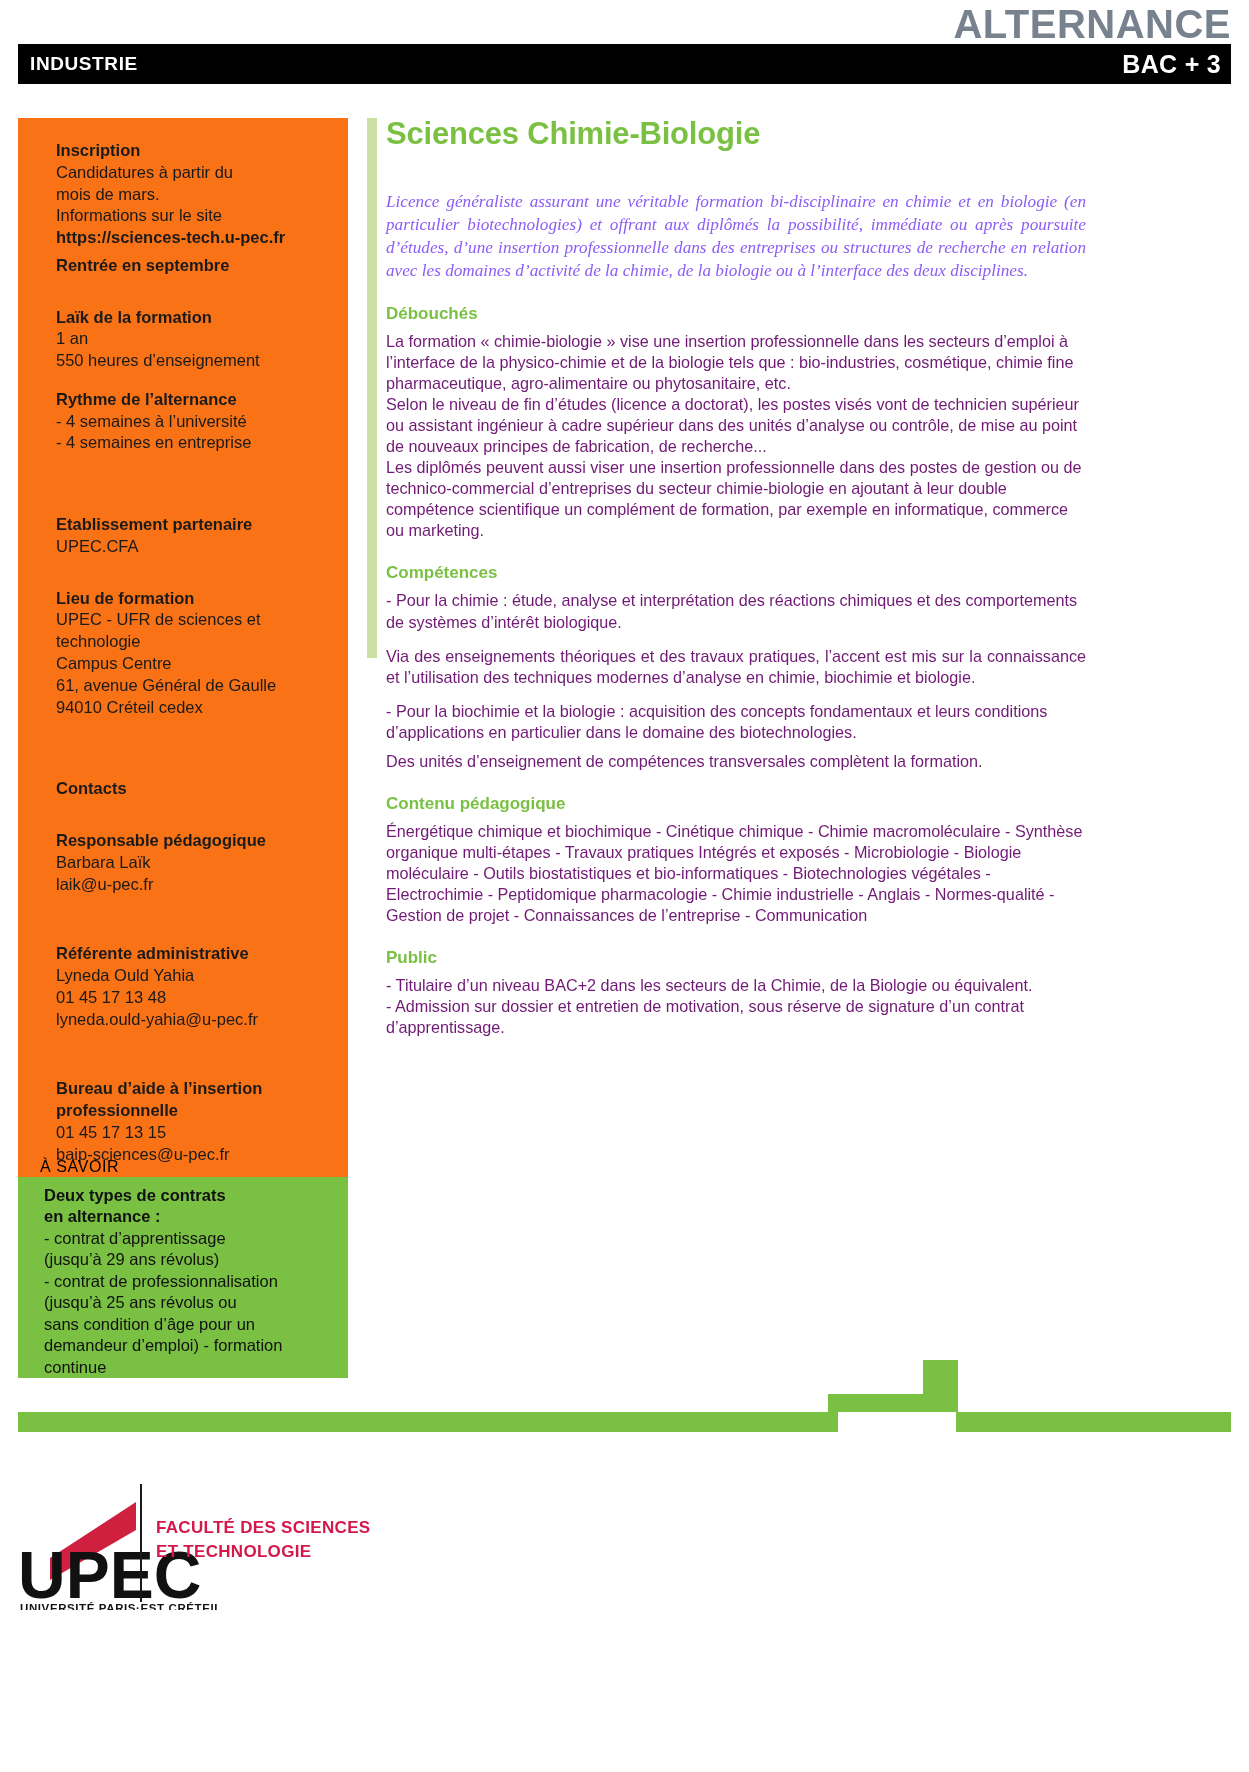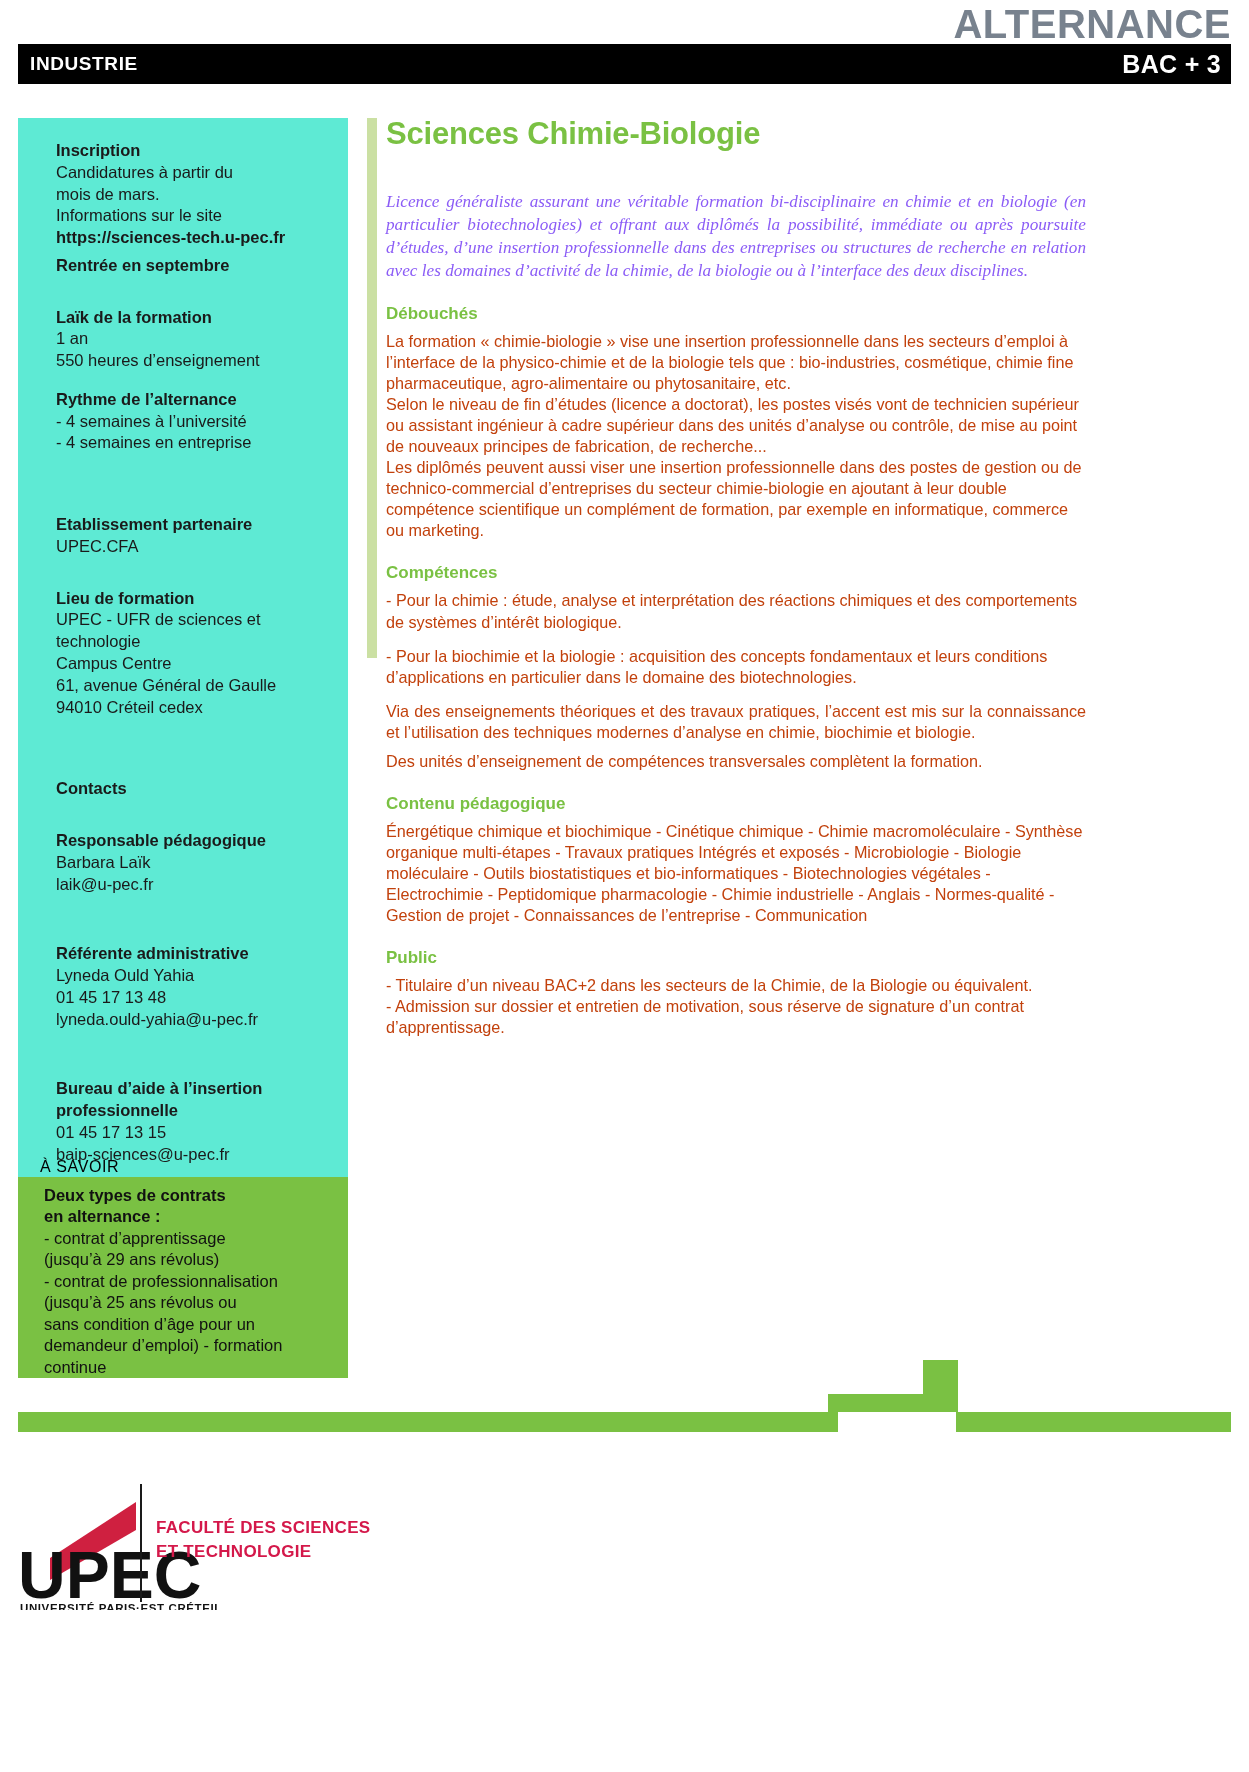--- a/index.html
+++ b/index.html
@@ -26,21 +26,21 @@
     color: #ffffff; font-size: 19px; font-weight: bold; letter-spacing: 0.6px;
   }
   .header-band .bacplus {
     position: absolute; right: 10px; top: 50%; transform: translateY(-50%);
     color: #ffffff; font-size: 25px; font-weight: bold; letter-spacing: 0.3px;
   }
 
   
   .sidebar {
     position: absolute; left: 18px; top: 118px; width: 330px; height: 1165px;
-    background: #5eead4;
+    background: #f97316;
   }
   .sidebar-inner { padding: 22px 22px 0 38px; }
   .sb-block { margin-bottom: 0; }
   .sb-h {
     font-size: 16.5px; font-weight: bold; color: #1a1a1a;
     line-height: 1.32;
   }
   .sb-t {
     font-size: 16.5px; color: #1a1a1a; line-height: 1.32;
   }
@@ -86,21 +86,21 @@
     font-size: 17.2px; color: #8b5cf6; line-height: 1.34;
     text-align: justify;
   }
 
   .sec { margin-top: 22px; }
   .sec-h {
     font-size: 17px; font-weight: bold; color: #7ac143;
     margin-bottom: 7px;
   }
   .sec-p {
-    font-size: 16.2px; color: #c2410c; line-height: 1.30;
+    font-size: 16.2px; color: #701a75; line-height: 1.30;
   }
   .sec-p.justify { text-align: justify; }
   .sec-p + .sec-p { margin-top: 13px; }
 
   
   .chev {
     position: absolute; left: 828px; top: 1360px;
     width: 260px; height: 60px;
   }
   .bar-green {
@@ -240,22 +240,22 @@
     <div class="sec">
       <div class="sec-h">Débouchés</div>
       <div class="sec-p">La formation « chimie-biologie » vise une insertion professionnelle dans les secteurs d’emploi à l’interface de la physico-chimie et de la biologie tels que : bio-industries, cosmétique, chimie fine pharmaceutique, agro-alimentaire ou phytosanitaire, etc.</div>
       <div class="sec-p" style="margin-top:0">Selon le niveau de fin d’études (licence a doctorat), les postes visés vont de technicien supérieur ou assistant ingénieur à cadre supérieur dans des unités d’analyse ou contrôle, de mise au point de nouveaux principes de fabrication, de recherche...</div>
       <div class="sec-p" style="margin-top:0">Les diplômés peuvent aussi viser une insertion professionnelle dans des postes de gestion ou de technico-commercial d’entreprises du secteur chimie-biologie en ajoutant à leur double compétence scientifique un complément de formation, par exemple en informatique, commerce ou marketing.</div>
     </div>
 
     <div class="sec">
       <div class="sec-h">Compétences</div>
       <div class="sec-p">- Pour la chimie : étude, analyse et interprétation des réactions chimiques et des comportements de systèmes d’intérêt biologique.</div>
+      <div class="sec-p justify">Via des enseignements théoriques et des travaux pratiques, l’accent est mis sur la connaissance et l’utilisation des techniques modernes d’analyse en chimie, biochimie et biologie.</div>
       <div class="sec-p">- Pour la biochimie et la biologie : acquisition des concepts fondamentaux et leurs conditions d’applications en particulier dans le domaine des biotechnologies.</div>
-      <div class="sec-p justify">Via des enseignements théoriques et des travaux pratiques, l’accent est mis sur la connaissance et l’utilisation des techniques modernes d’analyse en chimie, biochimie et biologie.</div>
       <div class="sec-p justify" style="margin-top:8px">Des unités d’enseignement de compétences transversales complètent la formation.</div>
     </div>
 
     <div class="sec">
       <div class="sec-h">Contenu pédagogique</div>
       <div class="sec-p">Énergétique chimique et biochimique - Cinétique chimique - Chimie macromoléculaire - Synthèse organique multi-étapes - Travaux pratiques Intégrés et exposés - Microbiologie - Biologie moléculaire - Outils biostatistiques et bio-informatiques - Biotechnologies végétales - Electrochimie - Peptidomique pharmacologie - Chimie industrielle - Anglais - Normes-qualité - Gestion de projet - Connaissances de l’entreprise - Communication</div>
     </div>
 
     <div class="sec">
       <div class="sec-h">Public</div>

